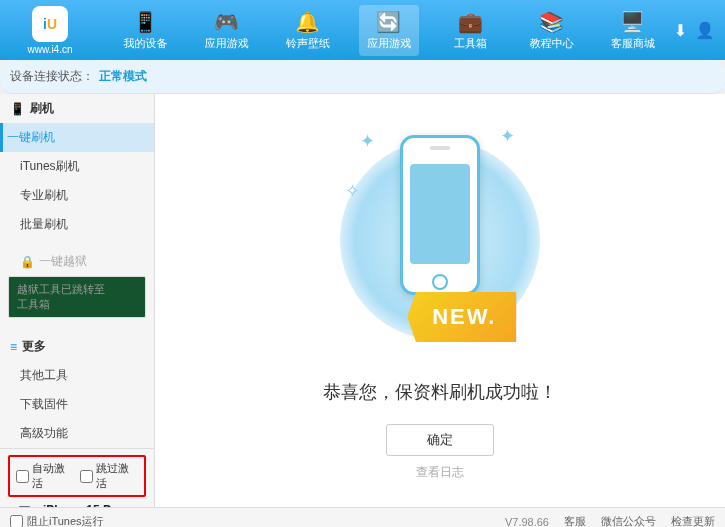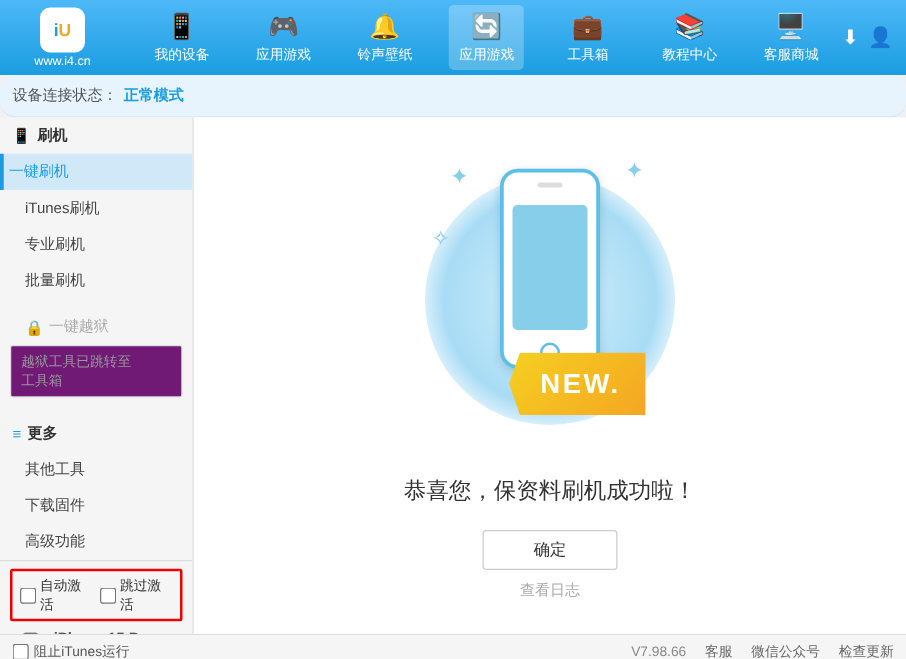--- a/index.html
+++ b/index.html
@@ -59,21 +59,21 @@
     .sidebar-item {
       padding: 6px 10px 6px 20px; color: #444; cursor: pointer;
       font-size: 12px;
     }
     .sidebar-item.active { background: #d0e8f8; color: #1a9de0; border-left: 3px solid #1a9de0; padding-left: 4px; }
 
     .sidebar-divider { height: 1px; background: #ddd; margin: 4px 0; }
 
     .sidebar-disabled { padding: 6px 10px 6px 20px; color: #aaa; font-size: 12px; display: flex; align-items: center; gap: 4px; }
     .sidebar-disabled-box {
-      margin: 0 8px 6px; background: #701a75; border: 1px solid #ddd;
+      margin: 0 8px 6px; background: #14532d; border: 1px solid #ddd;
       padding: 5px 8px; color: #999; font-size: 11px; border-radius: 2px;
     }
 
     .sidebar-more-header {
       display: flex; align-items: center; padding: 6px 10px;
       color: #333; font-size: 12px; font-weight: bold;
     }
 
     
     .sidebar-bottom { margin-top: auto; padding: 6px 8px; border-top: 1px solid #ddd; }
@@ -116,21 +116,21 @@
     .phone-home { width: 16px; height: 16px; border: 2px solid #5bbfea; border-radius: 50%; margin-top: 6px; }
 
     .sparkle {
       position: absolute; color: #87ceeb; font-size: 18px; z-index: 3;
     }
     .sparkle-1 { top: 10px; left: 30px; }
     .sparkle-2 { top: 5px; right: 35px; }
     .sparkle-3 { top: 60px; left: 15px; }
 
     .new-badge {
-      position: absolute; bottom: 28px; left: 50%; transform: translateX(-30%);
+      position: absolute; bottom: 18px; left: 50%; transform: translateX(-30%);
       background: linear-gradient(135deg, #f5d020, #f5a623);
       color: white; font-weight: bold; font-size: 22px;
       padding: 12px 20px 12px 25px; z-index: 5;
       clip-path: polygon(8% 0%, 100% 0%, 100% 100%, 8% 100%, 0% 50%);
       letter-spacing: 2px;
       box-shadow: 0 3px 8px rgba(0,0,0,0.25);
     }
 
     
     .success-text { font-size: 18px; color: #333; margin-bottom: 20px; }

